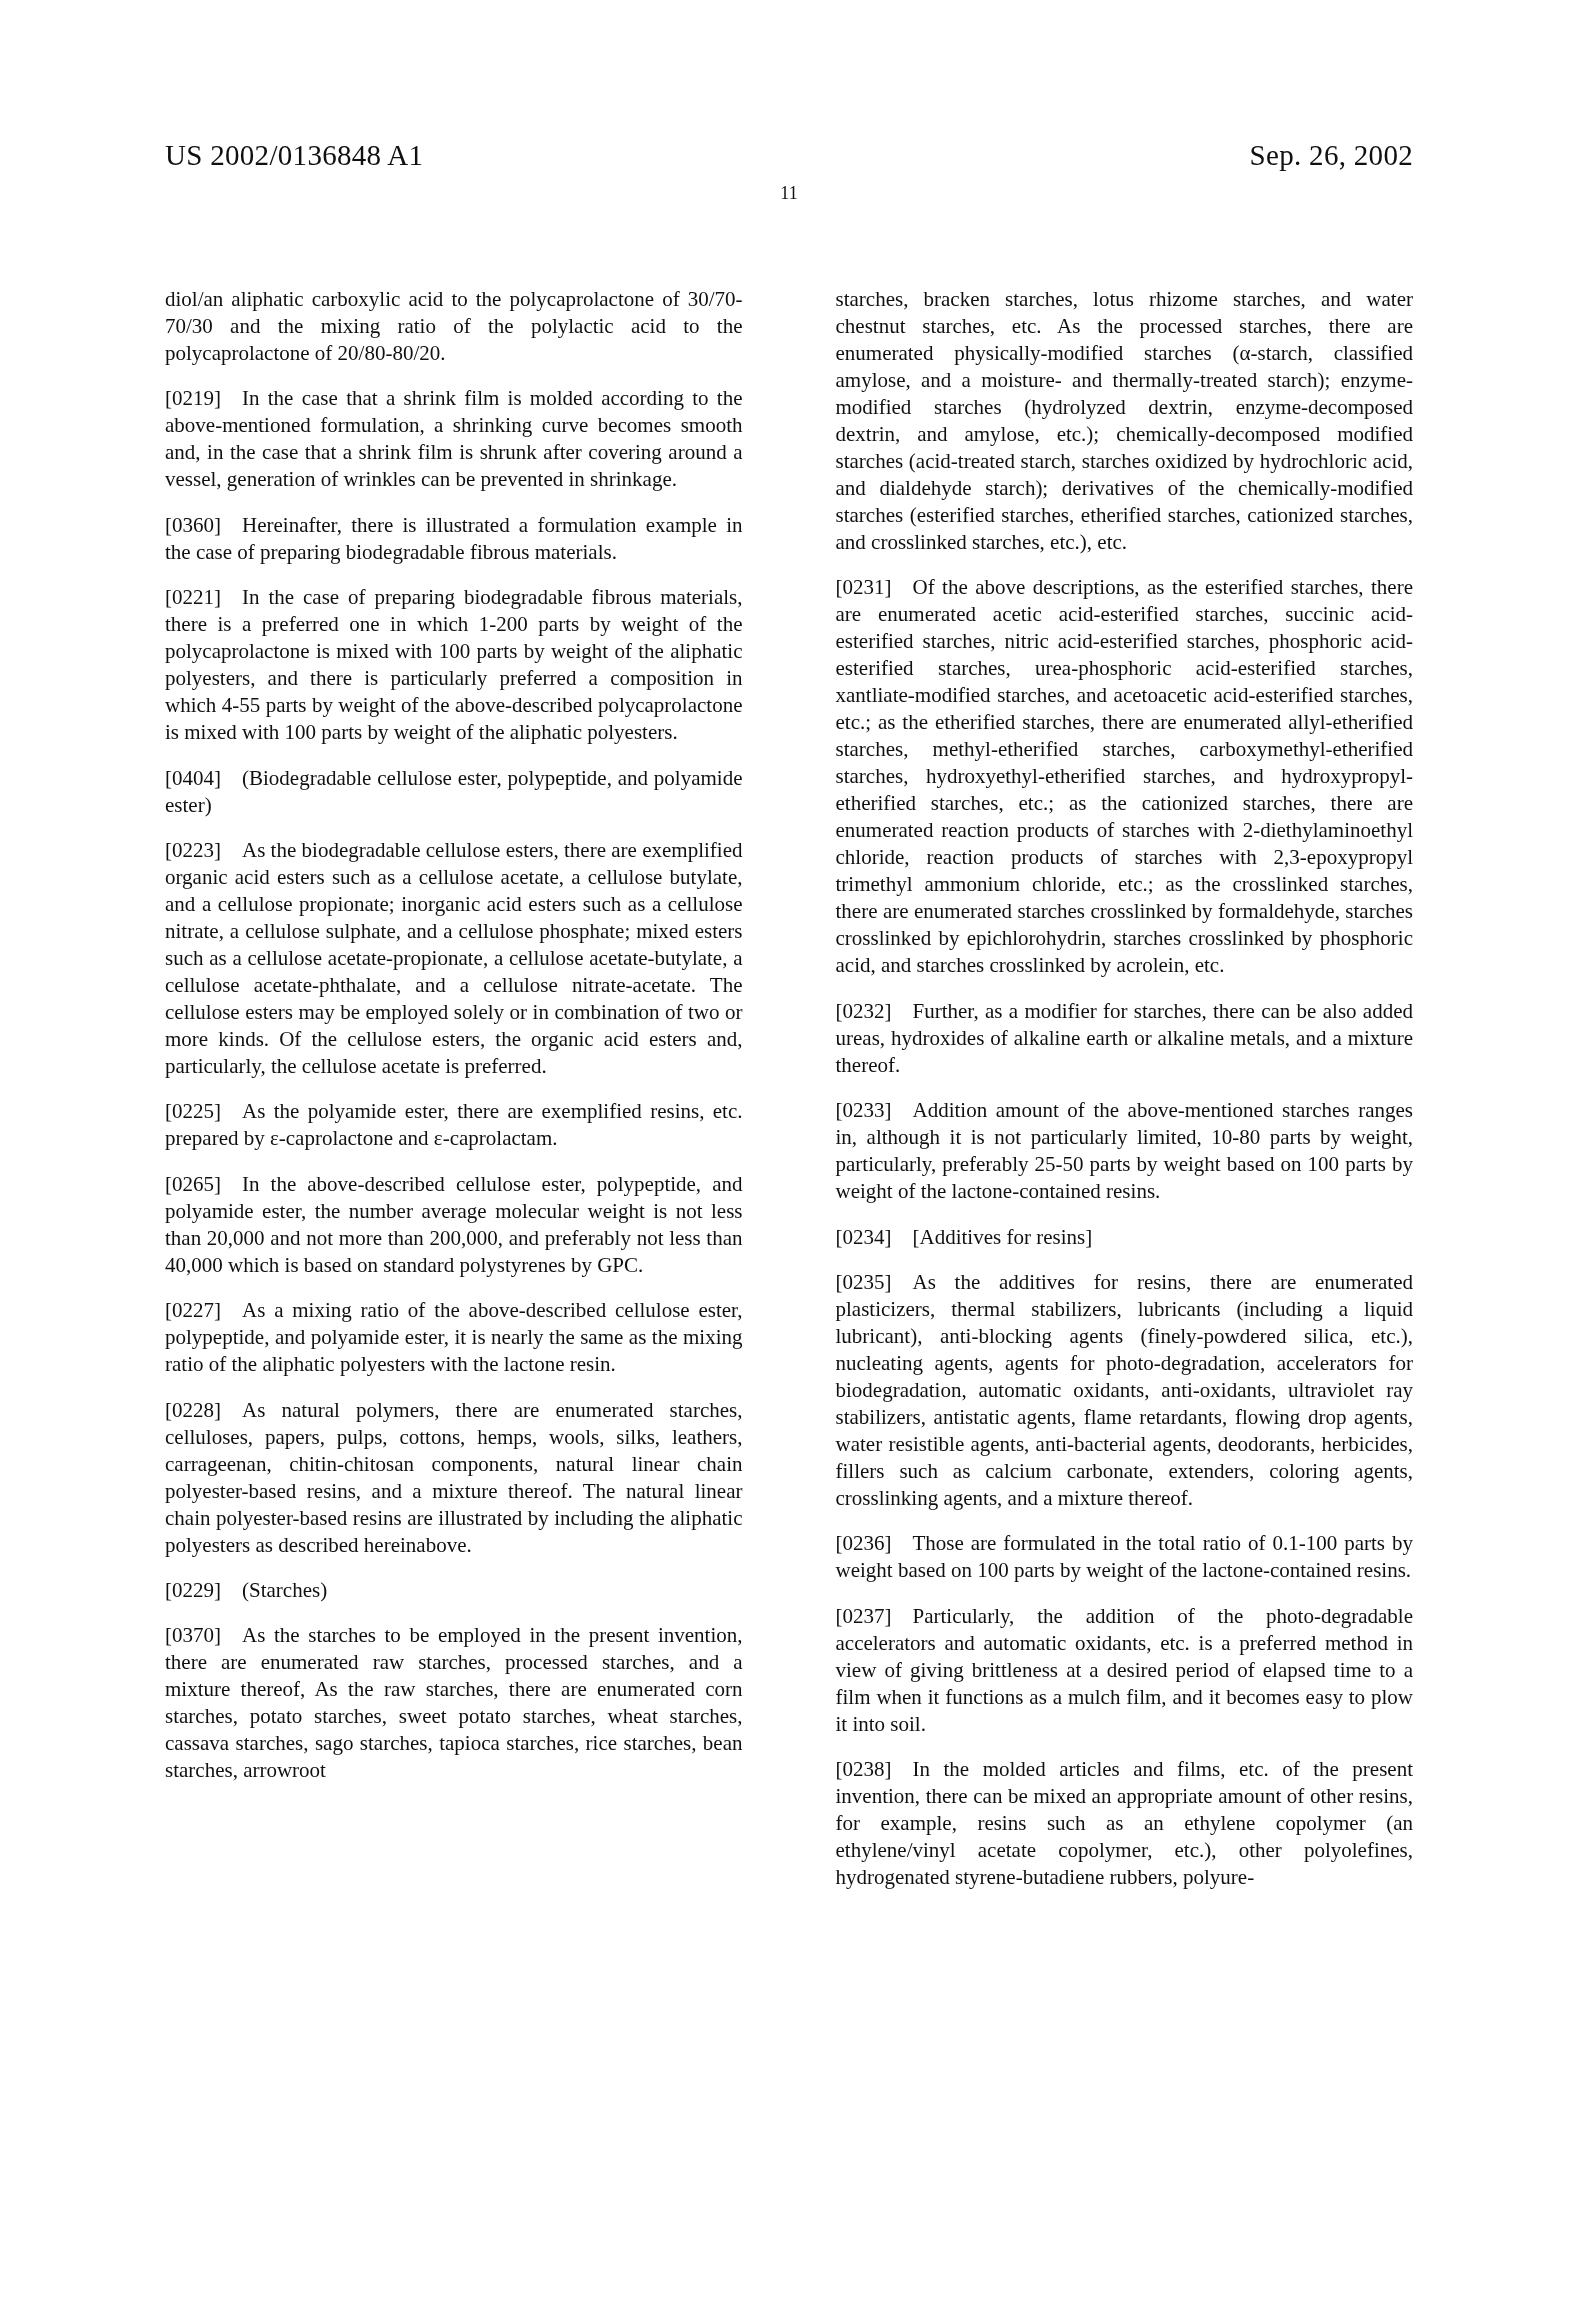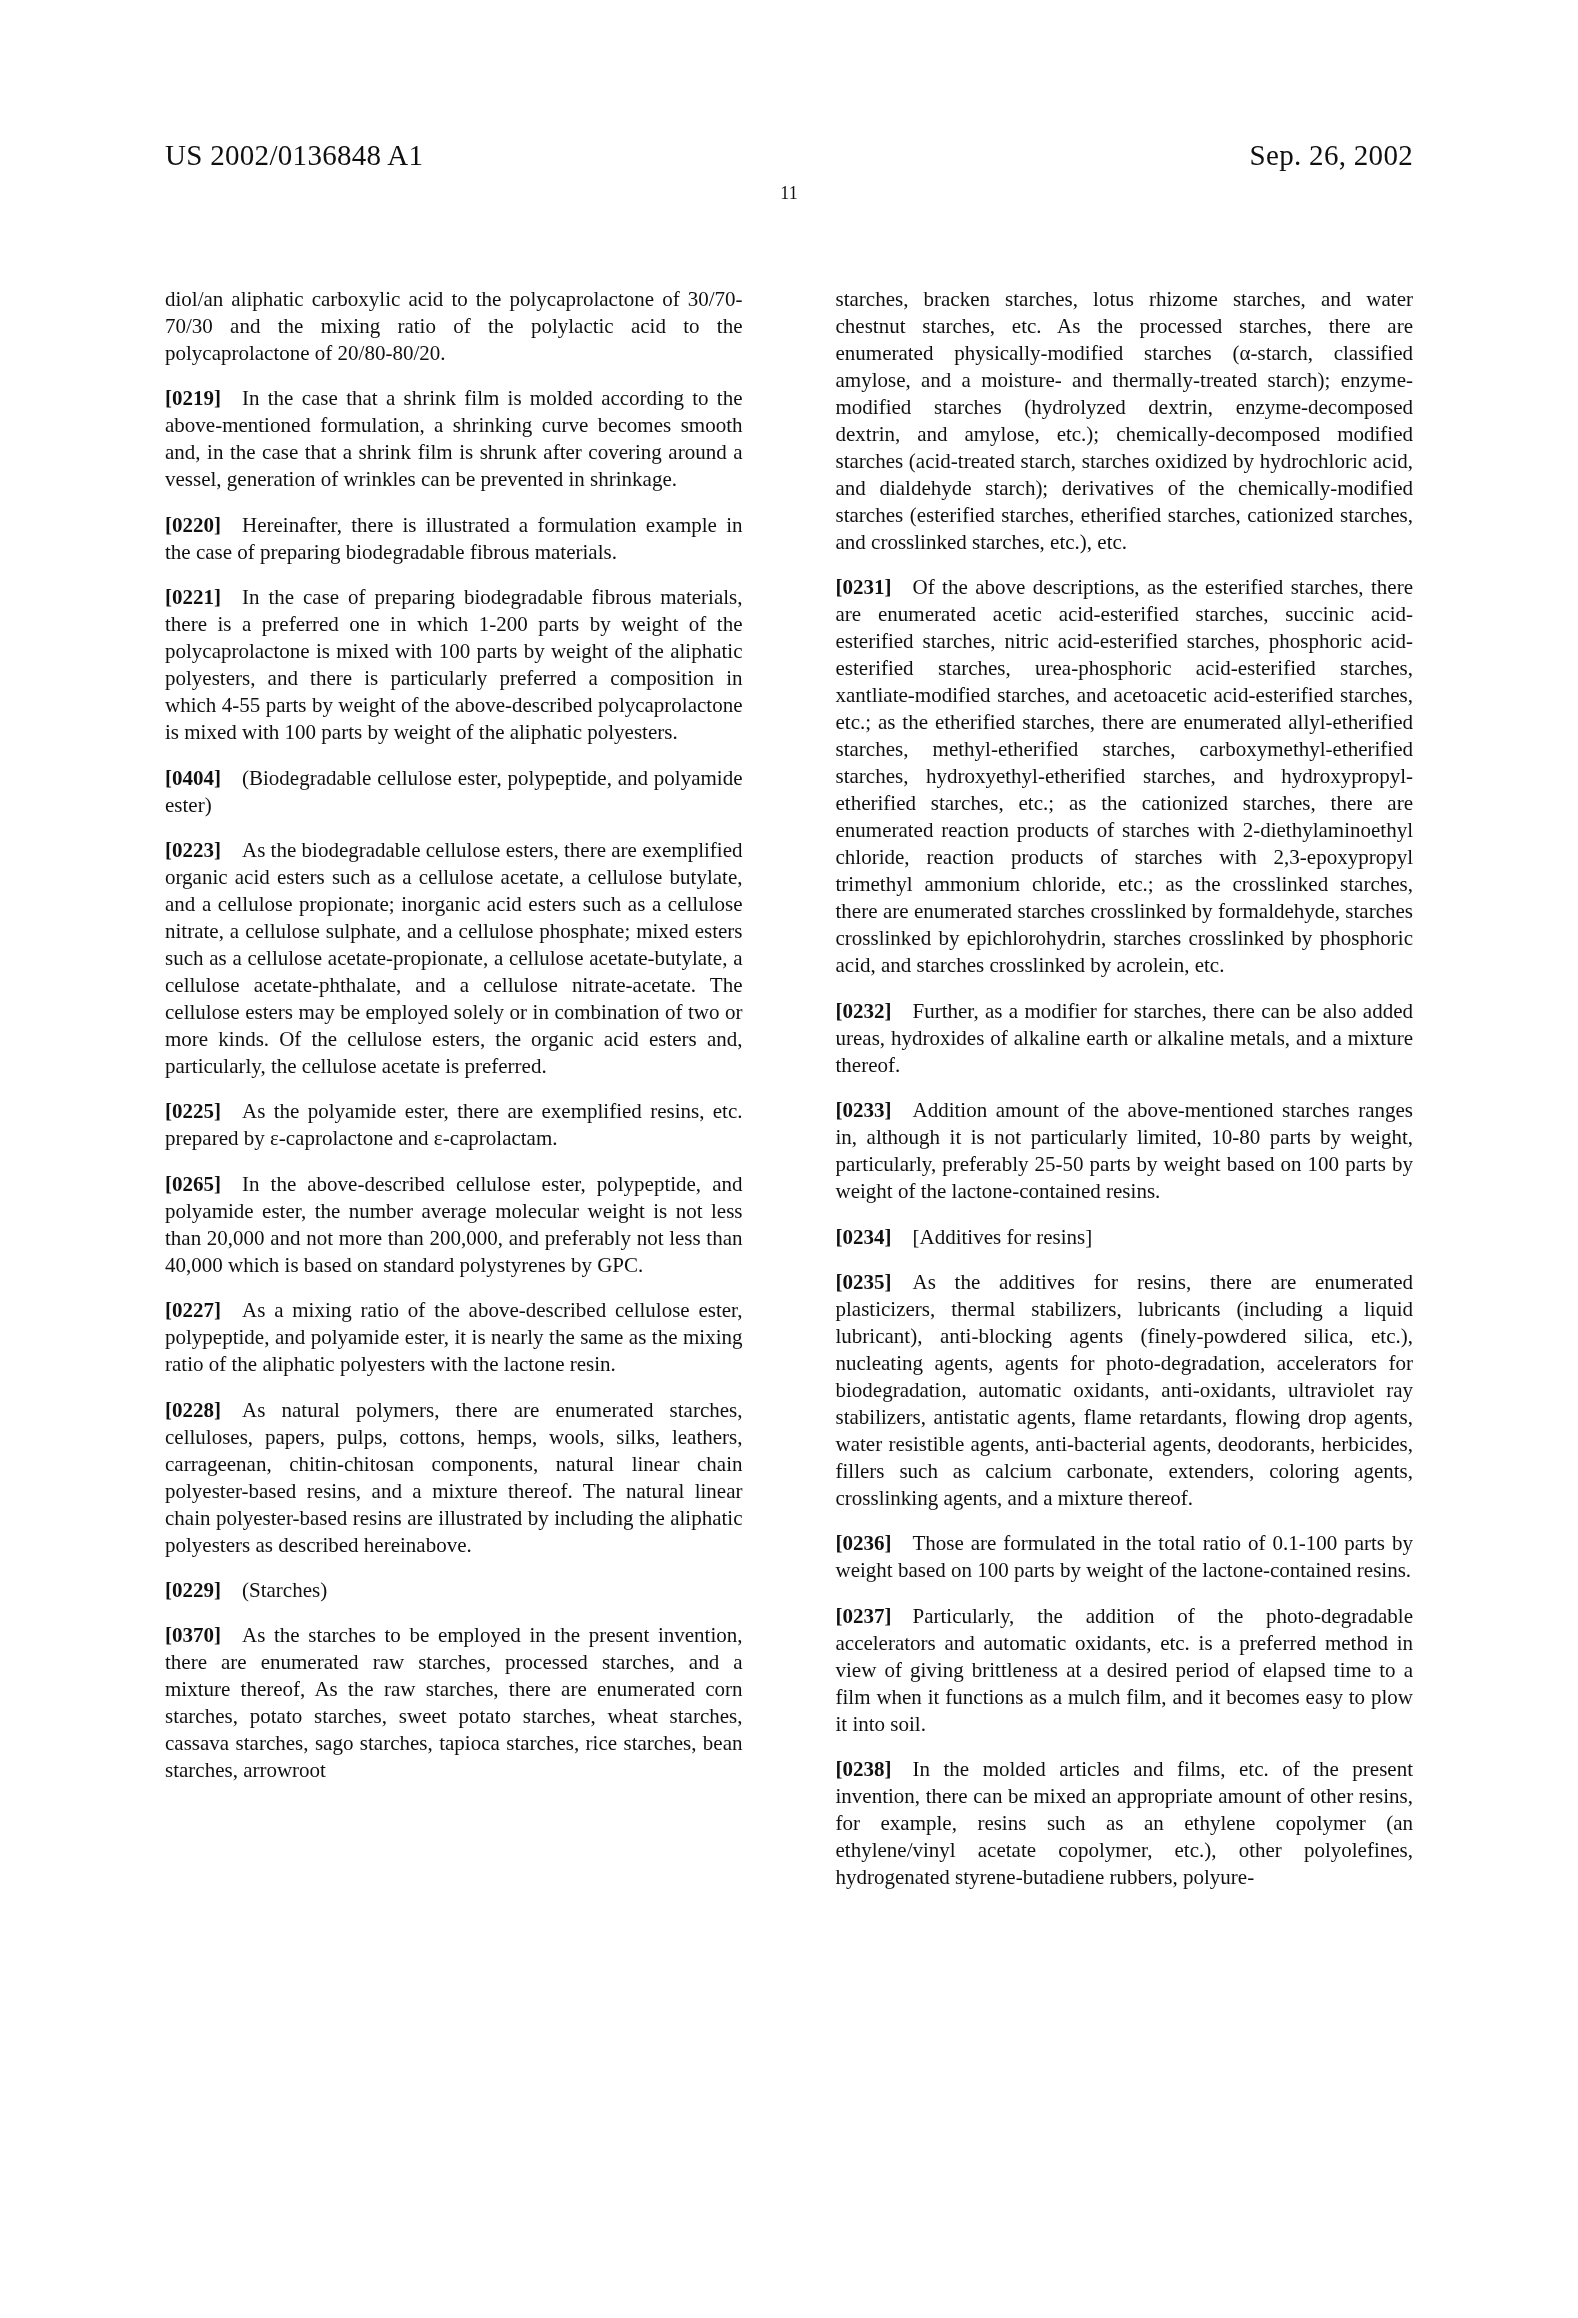--- a/index.html
+++ b/index.html
@@ -39,37 +39,37 @@
     flex: 1 1 0;
     min-width: 0;
     font-size: 21px;
     line-height: 27px;
     text-align: justify;
   }
   .para {
     margin: 0 0 18.4px 0;
   }
   .para b {
-    font-weight: 700;
+    font-weight: 400;
   }
 </style>
 </head>
 <body>
 
 <div class="page">
   <div class="header">
     <span>US 2002/0136848 A1</span>
     <span>Sep. 26, 2002</span>
   </div>
   <div class="page-number">11</div>
   <div class="columns">
     <div class="column">
         <p class="para">diol/an aliphatic carboxylic acid to the polycaprolactone of 30/70-70/30 and the mixing ratio of the polylactic acid to the polycaprolactone of 20/80-80/20.</p>
         <p class="para"><b>[0219]</b> In the case that a shrink film is molded according to the above-mentioned formulation, a shrinking curve becomes smooth and, in the case that a shrink film is shrunk after covering around a vessel, generation of wrinkles can be prevented in shrinkage.</p>
-        <p class="para"><b>[0220]</b> Hereinafter, there is illustrated a formulation example in the case of preparing biodegradable fibrous materials.</p>
+        <p class="para"><b>[0360]</b> Hereinafter, there is illustrated a formulation example in the case of preparing biodegradable fibrous materials.</p>
         <p class="para"><b>[0221]</b> In the case of preparing biodegradable fibrous materials, there is a preferred one in which 1-200 parts by weight of the polycaprolactone is mixed with 100 parts by weight of the aliphatic polyesters, and there is particularly preferred a composition in which 4-55 parts by weight of the above-described polycaprolactone is mixed with 100 parts by weight of the aliphatic polyesters.</p>
         <p class="para"><b>[0404]</b> (Biodegradable cellulose ester, polypeptide, and polyamide ester)</p>
         <p class="para"><b>[0223]</b> As the biodegradable cellulose esters, there are exemplified organic acid esters such as a cellulose acetate, a cellulose butylate, and a cellulose propionate; inorganic acid esters such as a cellulose nitrate, a cellulose sulphate, and a cellulose phosphate; mixed esters such as a cellulose acetate-propionate, a cellulose acetate-butylate, a cellulose acetate-phthalate, and a cellulose nitrate-acetate. The cellulose esters may be employed solely or in combination of two or more kinds. Of the cellulose esters, the organic acid esters and, particularly, the cellulose acetate is preferred.</p>
         <p class="para"><b>[0225]</b> As the polyamide ester, there are exemplified resins, etc. prepared by ε-caprolactone and ε-caprolactam.</p>
         <p class="para"><b>[0265]</b> In the above-described cellulose ester, polypeptide, and polyamide ester, the number average molecular weight is not less than 20,000 and not more than 200,000, and preferably not less than 40,000 which is based on standard polystyrenes by GPC.</p>
         <p class="para"><b>[0227]</b> As a mixing ratio of the above-described cellulose ester, polypeptide, and polyamide ester, it is nearly the same as the mixing ratio of the aliphatic polyesters with the lactone resin.</p>
         <p class="para"><b>[0228]</b> As natural polymers, there are enumerated starches, celluloses, papers, pulps, cottons, hemps, wools, silks, leathers, carrageenan, chitin-chitosan components, natural linear chain polyester-based resins, and a mixture thereof. The natural linear chain polyester-based resins are illustrated by including the aliphatic polyesters as described hereinabove.</p>
         <p class="para"><b>[0229]</b> (Starches)</p>
         <p class="para"><b>[0370]</b> As the starches to be employed in the present invention, there are enumerated raw starches, processed starches, and a mixture thereof, As the raw starches, there are enumerated corn starches, potato starches, sweet potato starches, wheat starches, cassava starches, sago starches, tapioca starches, rice starches, bean starches, arrowroot</p>
       </div>

